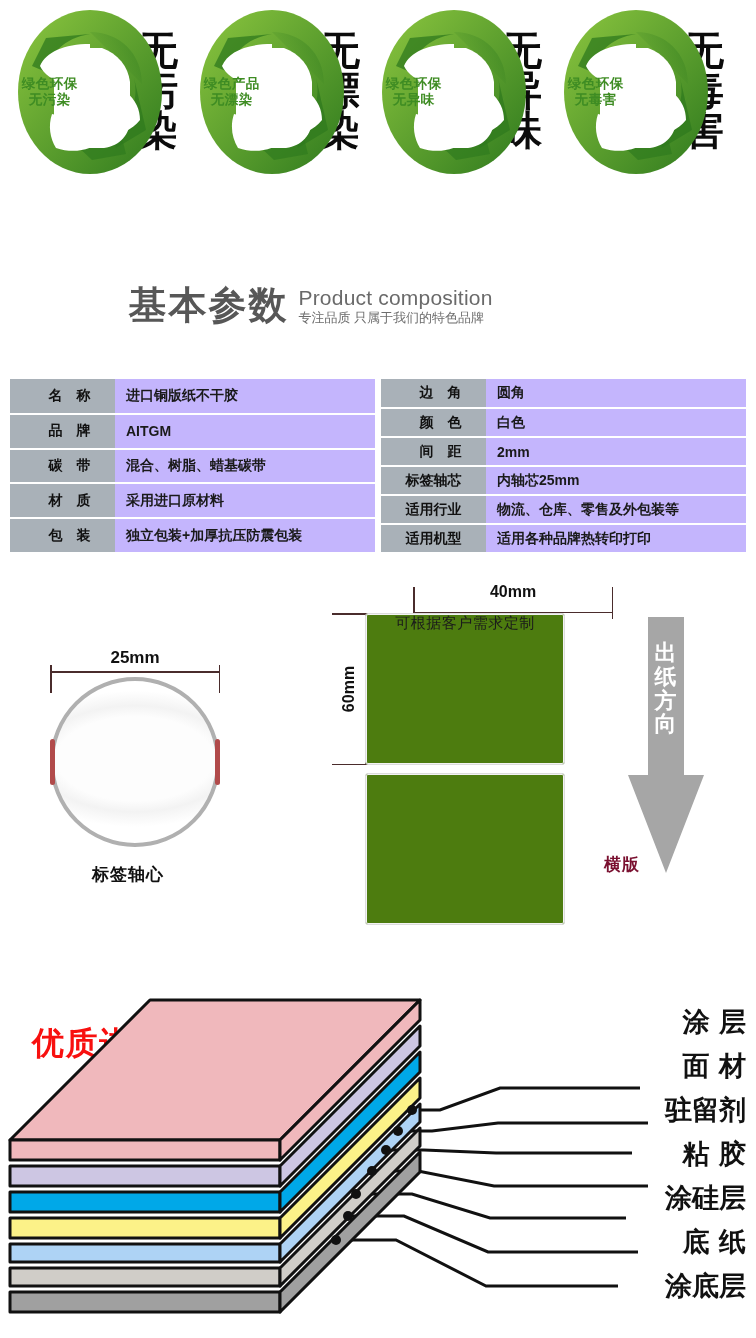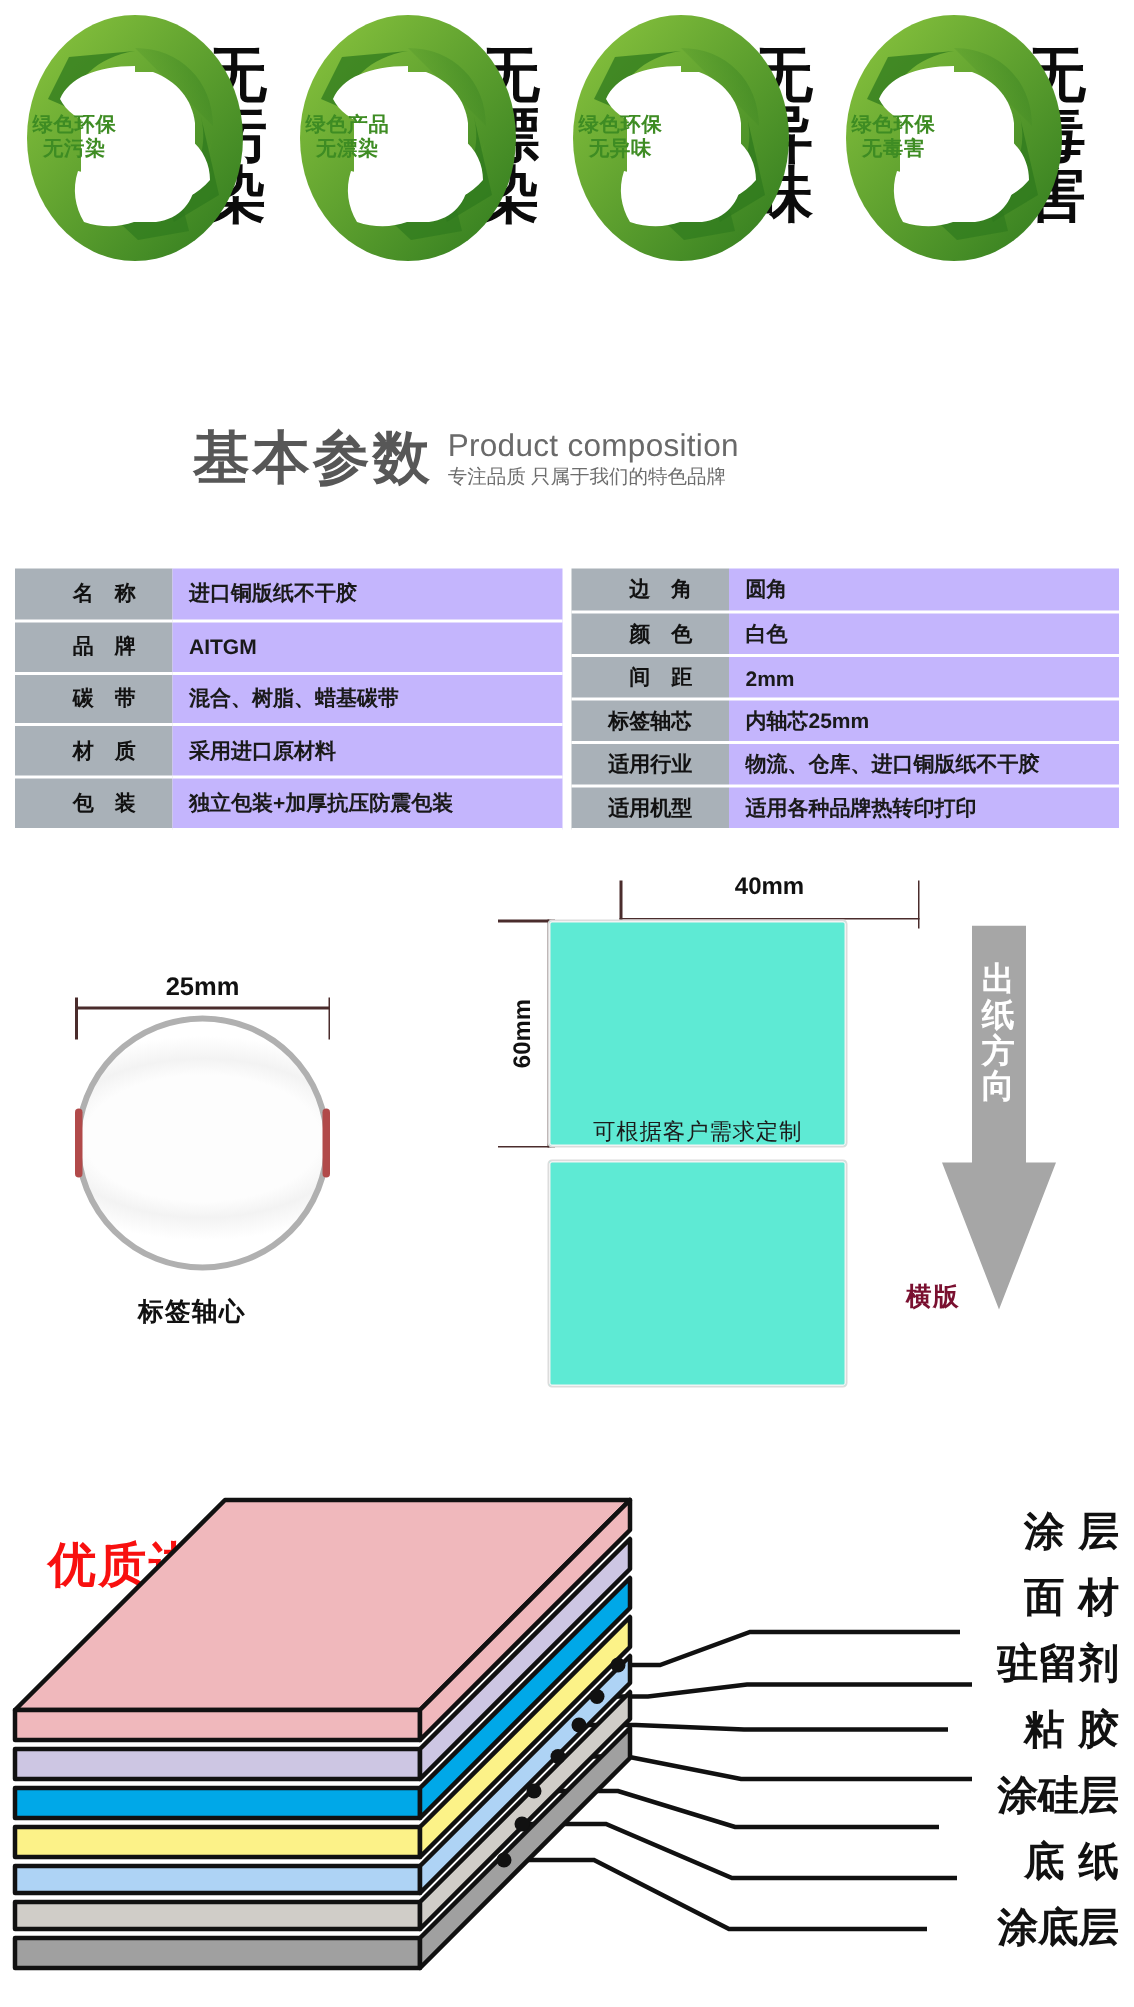--- a/index.html
+++ b/index.html
@@ -113,24 +113,24 @@
     font-size:17px; font-weight:bold; color:#111;
   }
   .spool-caption {
     position: absolute; left: 0; right: 18px; top: 196px; text-align: center;
     font-size: 17px; font-weight: bold; color: #111; letter-spacing: 1px;
   }
 
   
   .labelbox-area { position: absolute; left: 365px; top: 38px; width: 200px; }
   .labelbox {
-    width: 200px; height: 152px; background: #5eead4;
+    width: 200px; height: 152px; background: #4d7c0f;
     border: 1px solid #dcdcdc; border-radius: 3px;
     box-shadow: 0 0 0 1px #f3f3f3 inset;
-    display: flex; align-items: flex-end; justify-content: center;
+    display: flex; align-items: flex-start; justify-content: center;
     font-size: 15px; color: #1b1b1b; letter-spacing: .5px;
   }
   .labelbox + .labelbox { margin-top: 8px; }
 
   .dim-top {
     position: absolute; left: 365px; top: 12px; width: 200px; height: 26px; margin-left: 48px;
   }
   .dim-top::before {
     content:""; position:absolute; left:0; right:0; bottom:0; height:1.5px; background:#4a2c2c;
   }
@@ -339,21 +339,21 @@
       <tr>
         <td class="k"><span class="sp">间</span><span>距</span></td>
         <td class="v">2mm</td>
       </tr>
       <tr>
         <td class="k">标签轴芯</td>
         <td class="v">内轴芯25mm</td>
       </tr>
       <tr>
         <td class="k">适用行业</td>
-        <td class="v">物流、仓库、进口铜版纸不干胶</td>
+        <td class="v">物流、仓库、零售及外包装等</td>
       </tr>
       <tr>
         <td class="k">适用机型</td>
         <td class="v">适用各种品牌热转印打印</td>
       </tr>
     </tbody>
   </table>
 
 </div>
 

